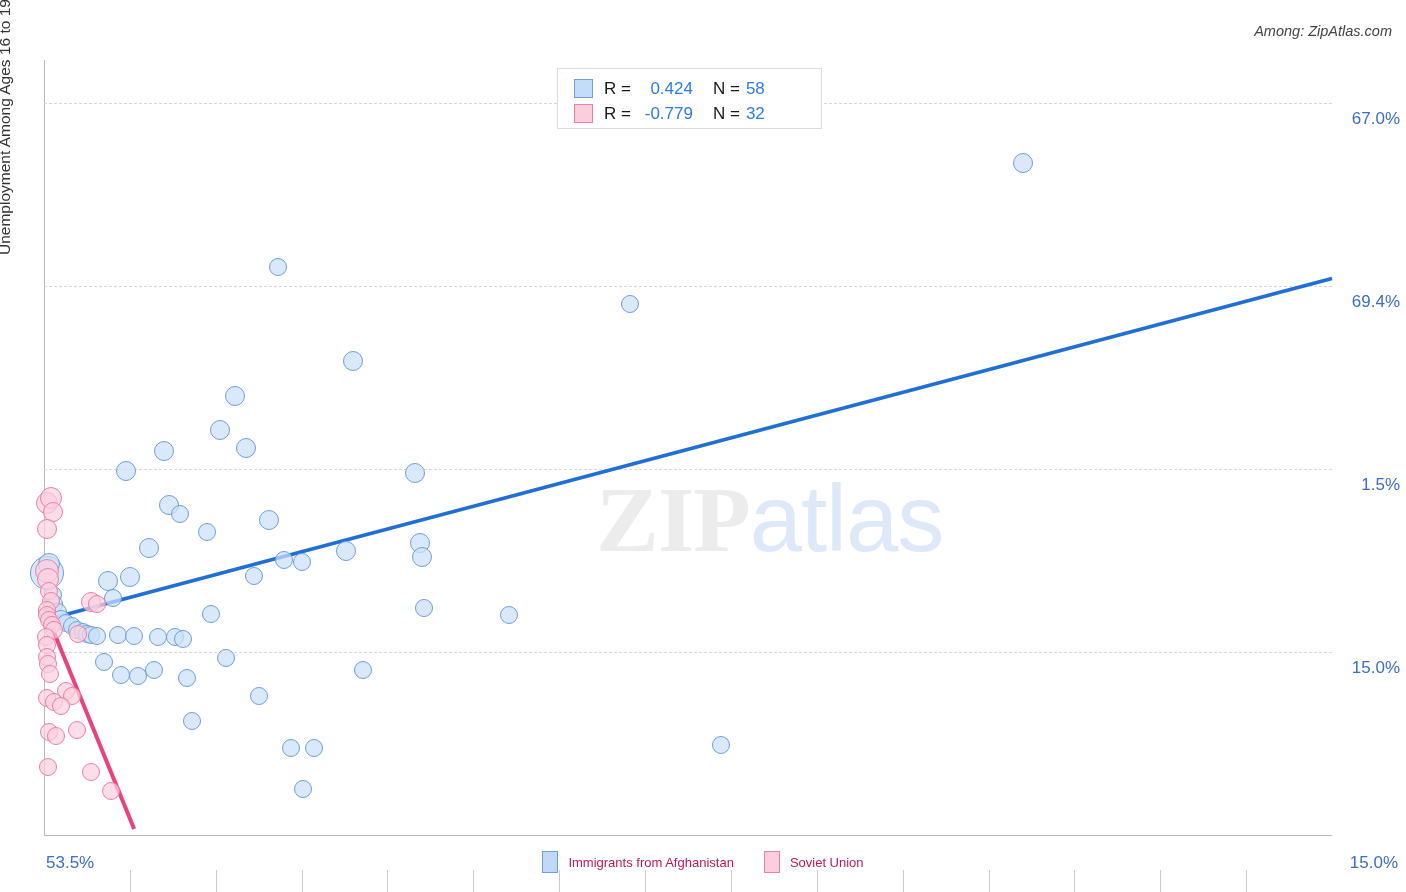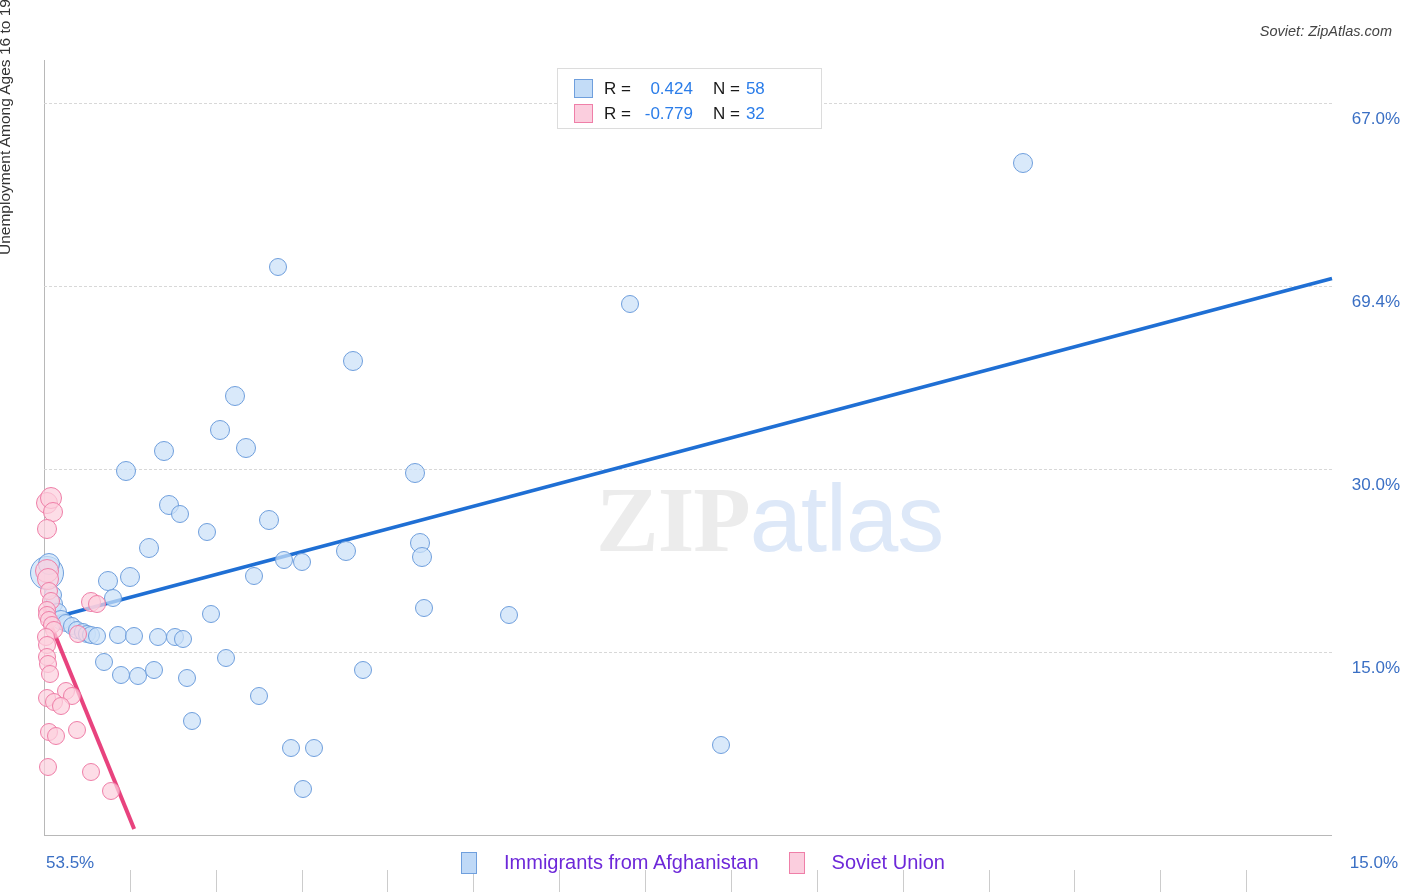--- a/index.html
+++ b/index.html
@@ -112,27 +112,27 @@
 
   
   #series-legend {
     position:absolute; left:0; top:851px; width:1406px;
     display:flex; justify-content:center; align-items:center; gap:30px;
   }
   .leg-item { display:flex; align-items:center; }
   .leg-sw { width:16px; height:22px; border-width:1.2px; border-style:solid; margin-right:10px; }
   .leg-sw.blue { background:#bfd9f7; border-color:#6f9fdd; }
   .leg-sw.pink { background:#fbcede; border-color:#ef7fa8; }
-  .leg-txt { font-size:20px; color:#6d28d9; white-space:nowrap;margin-left:17px; }
+  .leg-txt { font-size:13px; color:#be185d; white-space:nowrap; }
 </style>
 </head>
 <body>
 
 <div id="header">
-  <div id="source-label">Soviet: ZipAtlas.com</div>
+  <div id="source-label">Among: ZipAtlas.com</div>
 </div>
 
 <div id="axis-left"></div>
 <div id="axis-bottom"></div>
 
 <div id="y-axis-title">Unemployment Among Ages 16 to 19 years</div>
 
 <div id="plot">
   <div id="gridlines">
       <div class="gridline" style="top: 591.929px;"></div>
@@ -252,21 +252,21 @@
       <div class="pt pink" style="left: 3.02133px; top: 667.142px; width: 18px; height: 18px;"></div>
       <div class="pt pink" style="left: 23.6293px; top: 661.039px; width: 18px; height: 18px;"></div>
       <div class="pt pink" style="left: -4.70667px; top: 697.654px; width: 18px; height: 18px;"></div>
       <div class="pt pink" style="left: 38.2267px; top: 702.535px; width: 18px; height: 18px;"></div>
       <div class="pt pink" style="left: 57.976px; top: 722.063px; width: 18px; height: 18px;"></div>
     </div>
 </div>
 
 <div id="ylabels">
     <div class="ylabel" style="top: 657.929px;">15.0%</div>
-    <div class="ylabel" style="top: 474.858px;">30.0%</div>
+    <div class="ylabel" style="top: 474.858px;">1.5%</div>
     <div class="ylabel" style="top: 291.787px;">69.4%</div>
     <div class="ylabel" style="top: 108.717px;">67.0%</div>
   </div>
 
 <div id="x-min-label">53.5%</div>
 <div id="x-max-label">15.0%</div>
 
 <div id="r-legend">
   <div class="r-row">
     <span class="swatch blue"></span>

